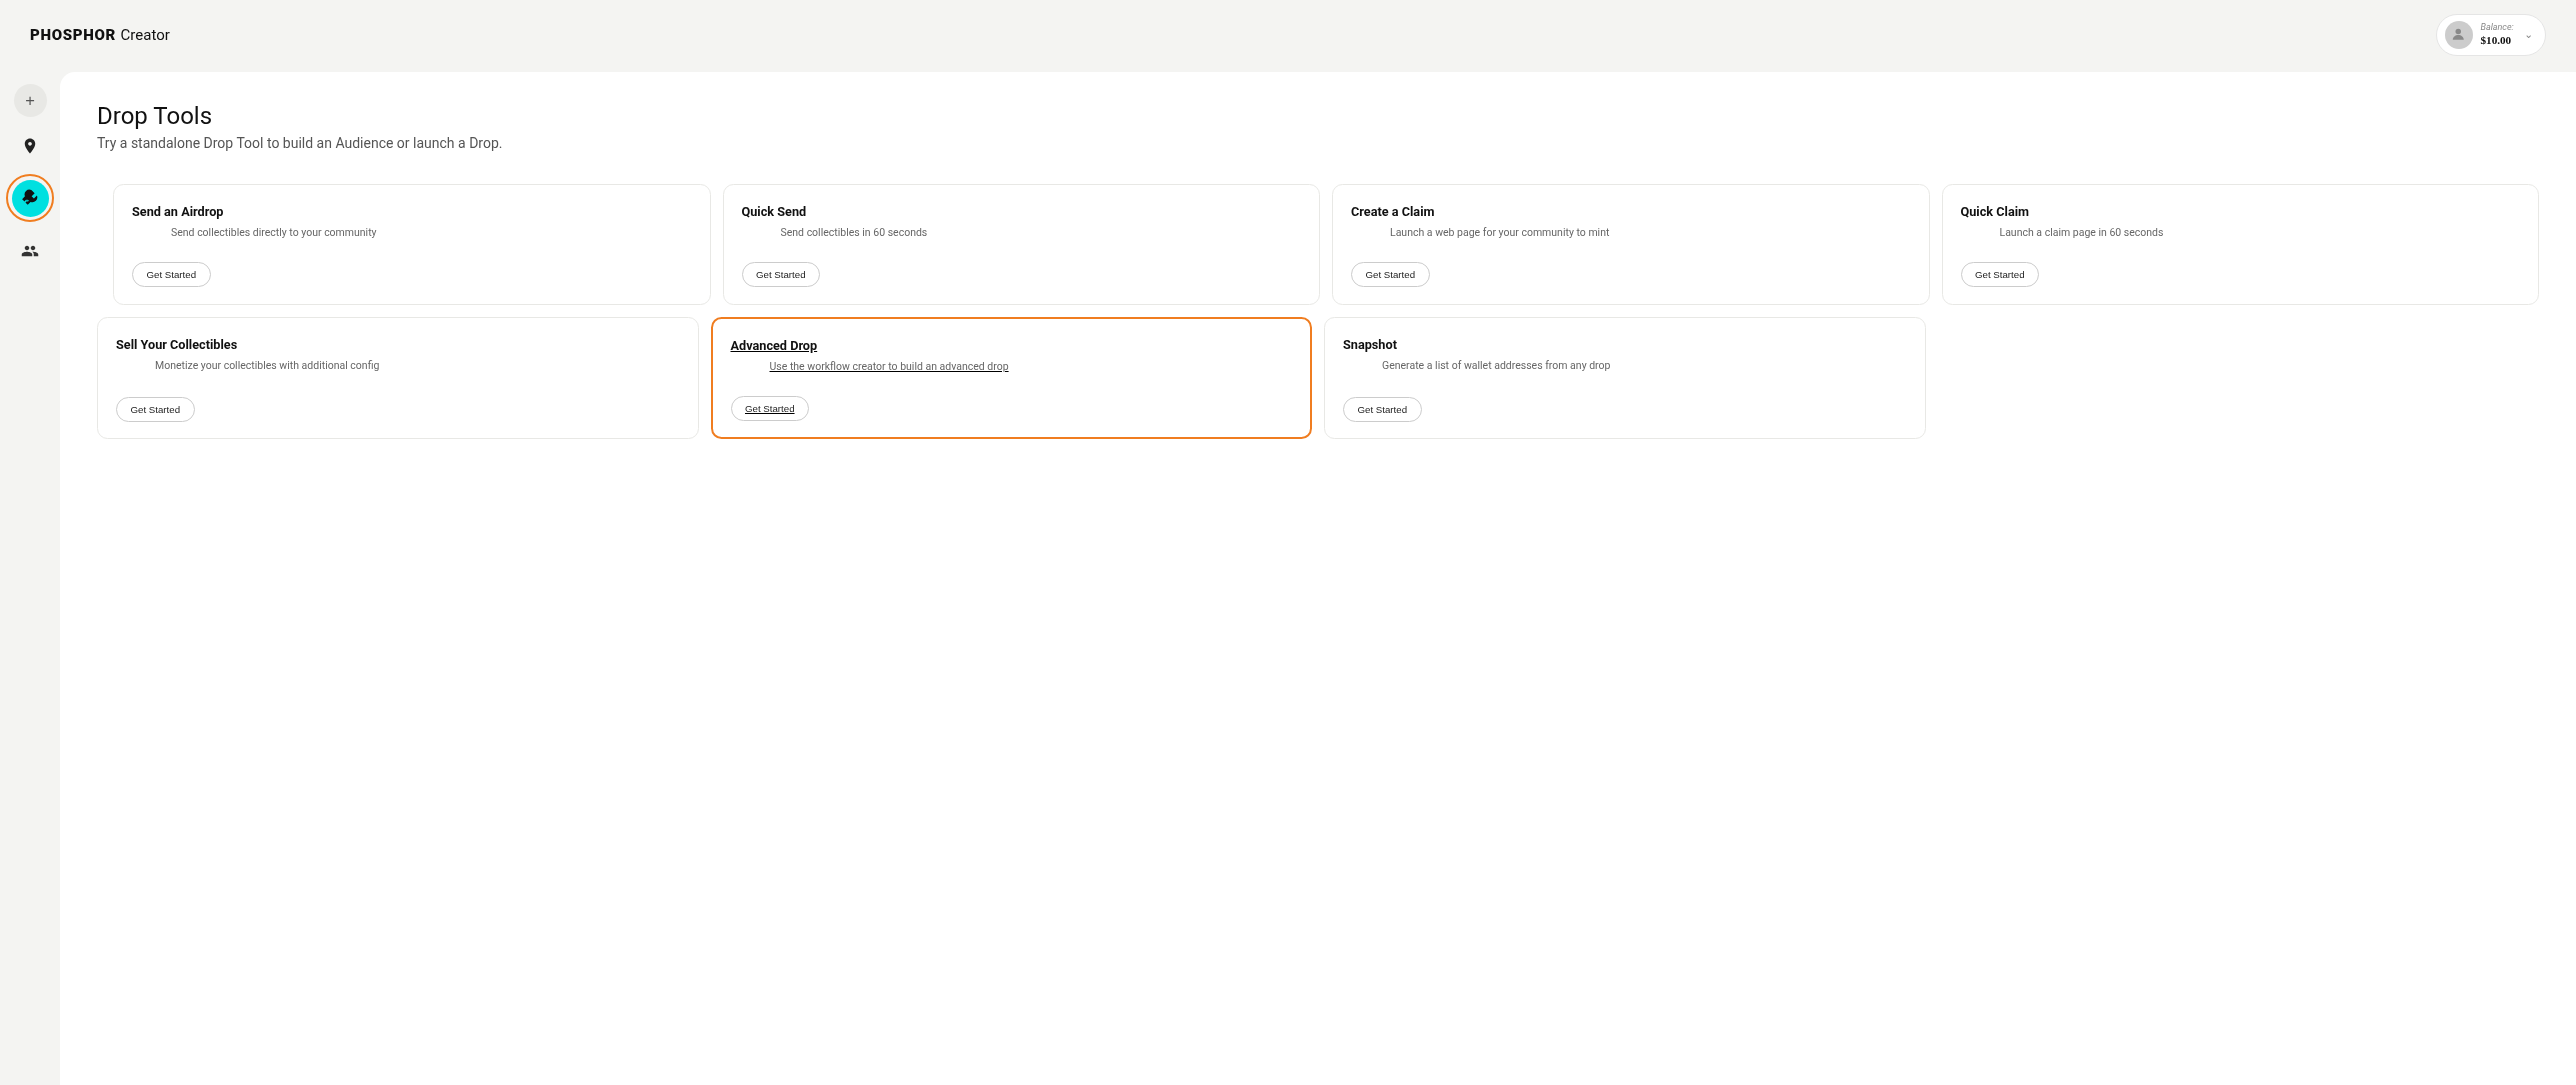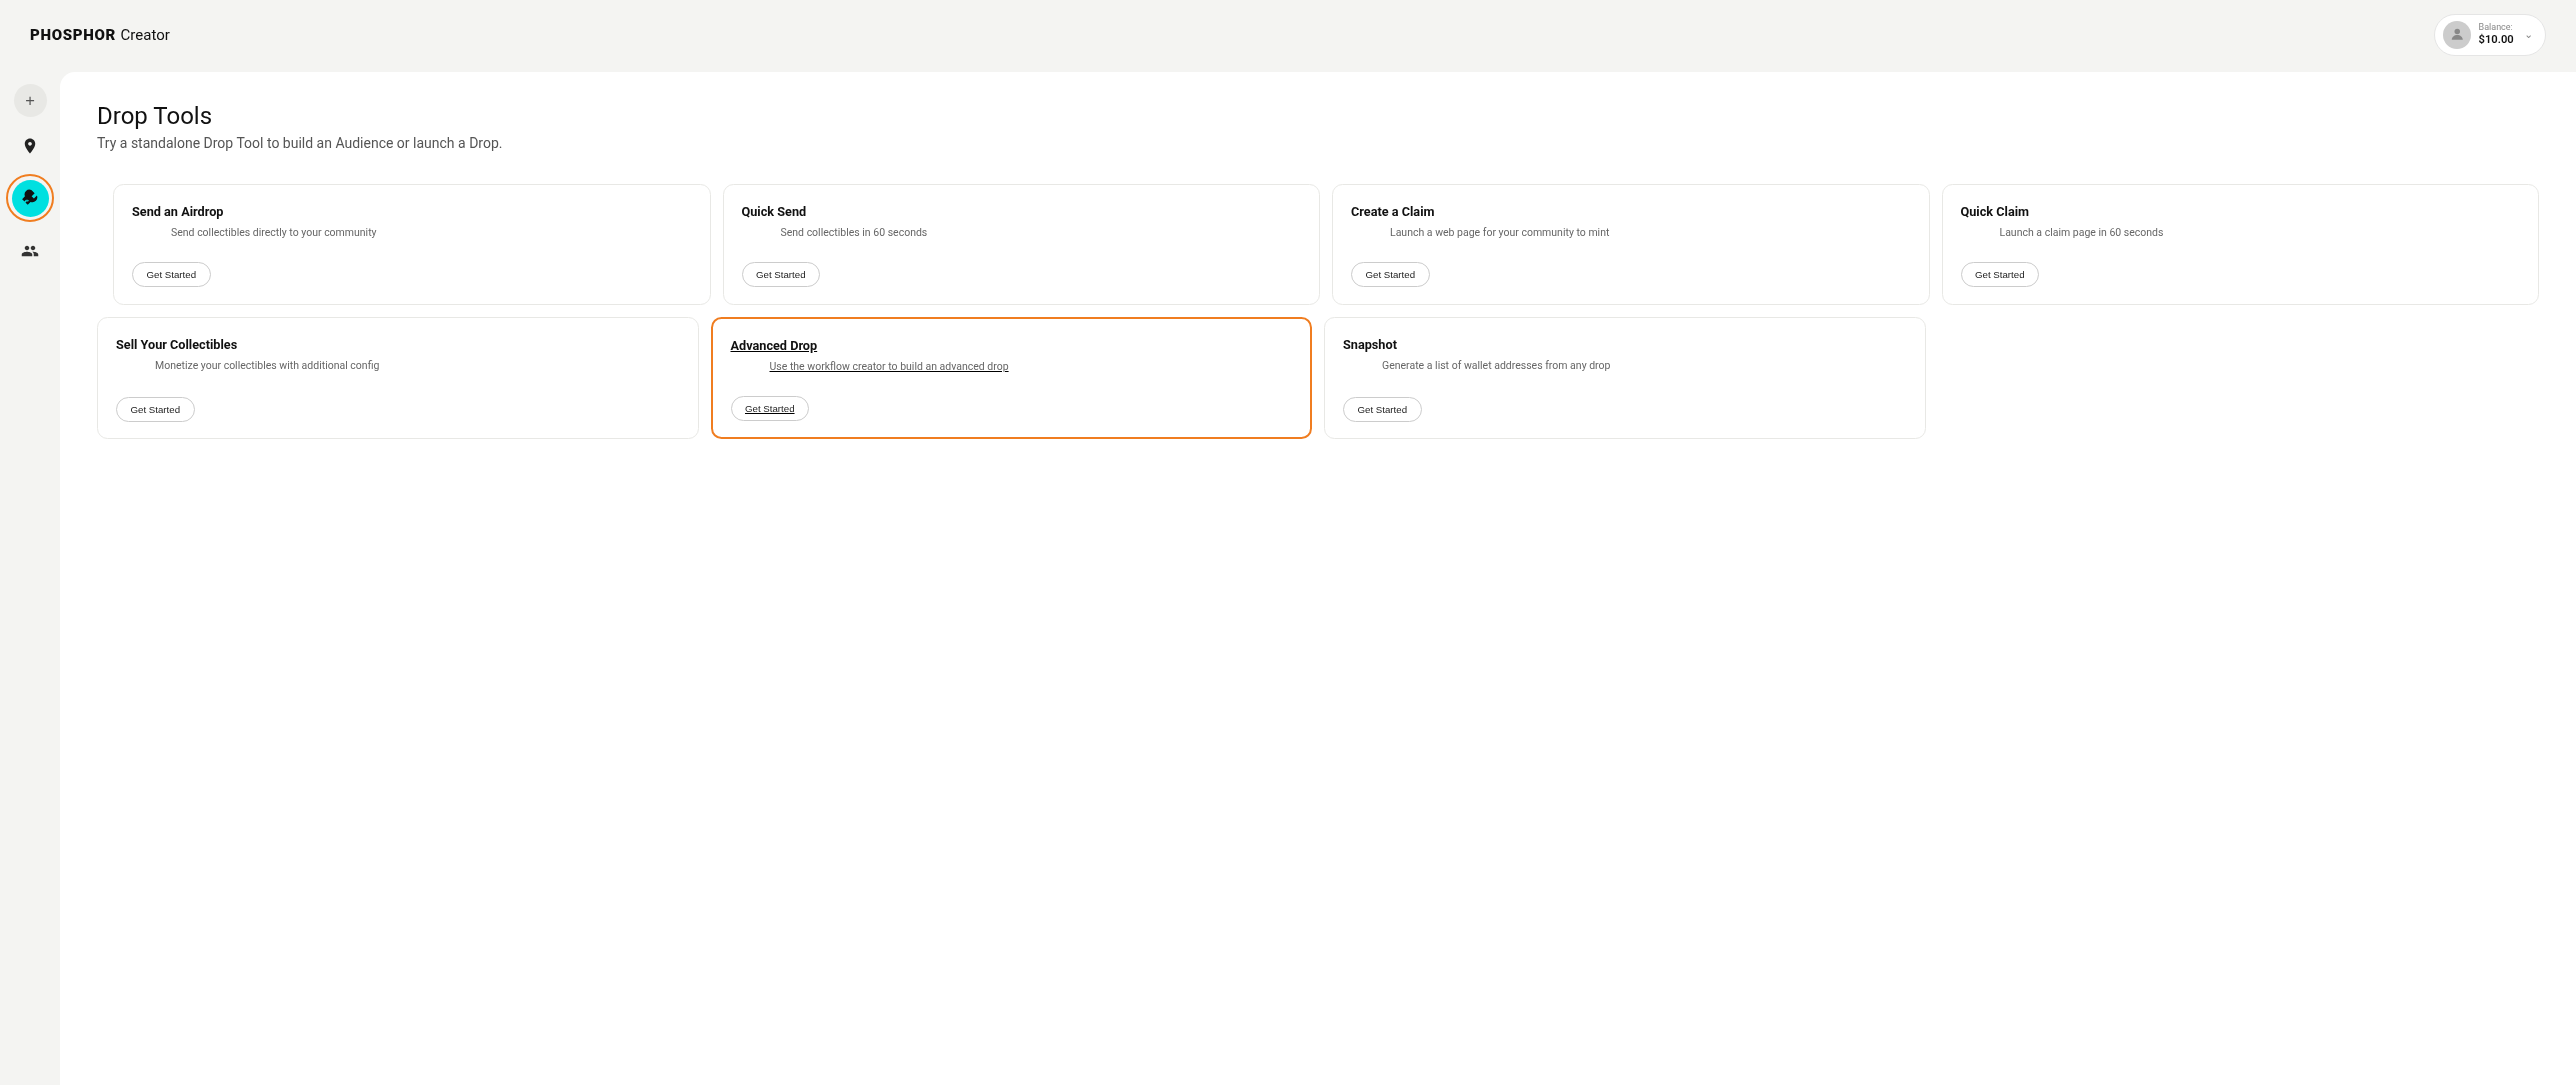--- a/index.html
+++ b/index.html
@@ -56,25 +56,27 @@
       font-size: 15px;
     }
     .balance-info {
       display: flex;
       flex-direction: column;
       line-height: 1.3;
     }
     .balance-label {
       font-size: 9px;
       color: #888;
+      font-style: italic;
     }
     .balance-amount {
       font-size: 11.2px;
       font-weight: 600;
       color: #111;
+      font-family: Liberation Serif, serif;
     }
     .chevron-down {
       font-size: 10.5px;
       color: #888;
       margin-left: 3px;
     }
 
     
     .main-layout {
       display: flex;

